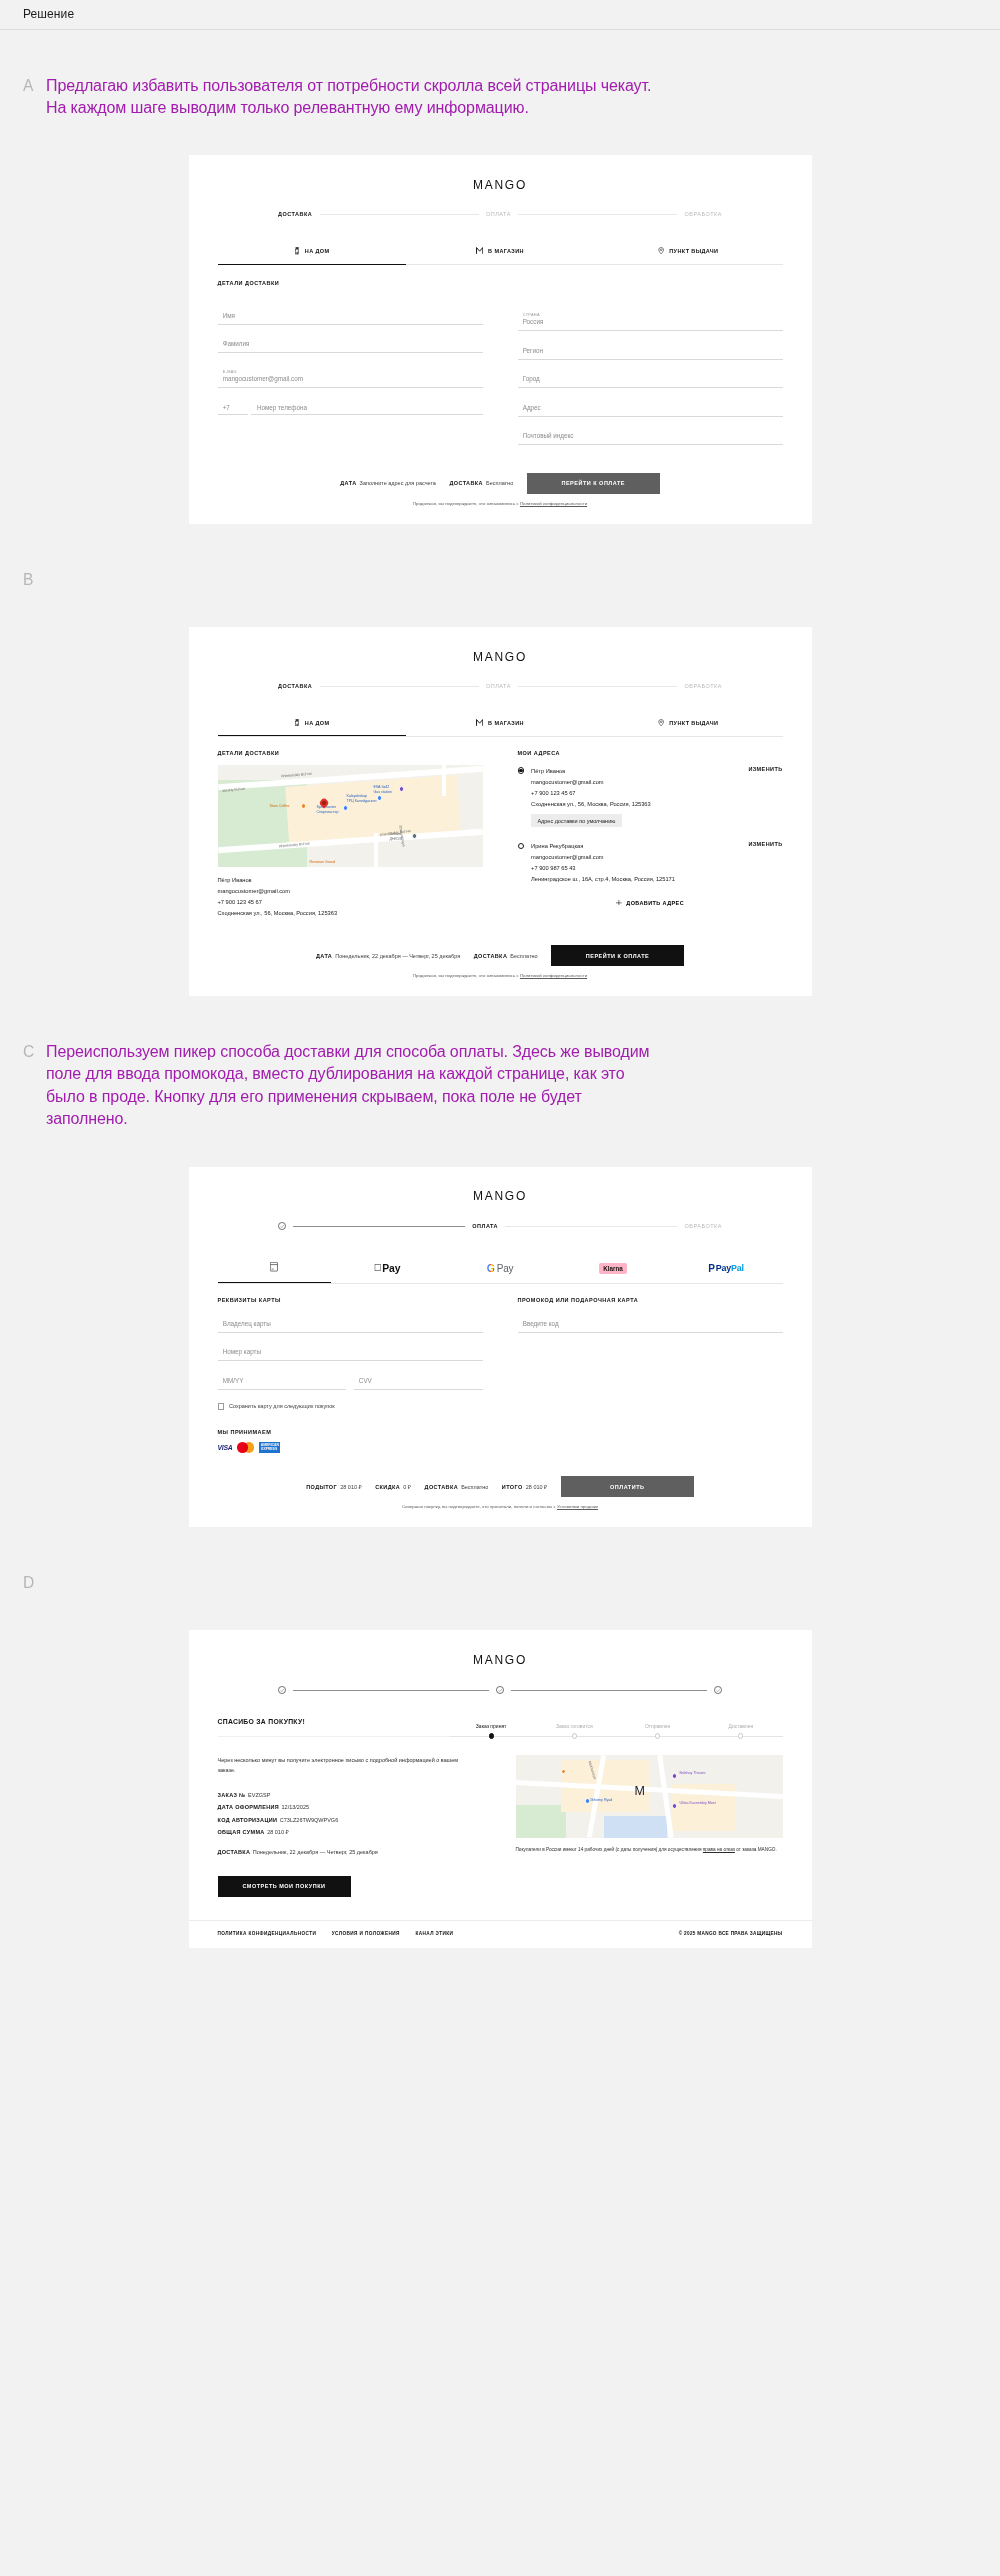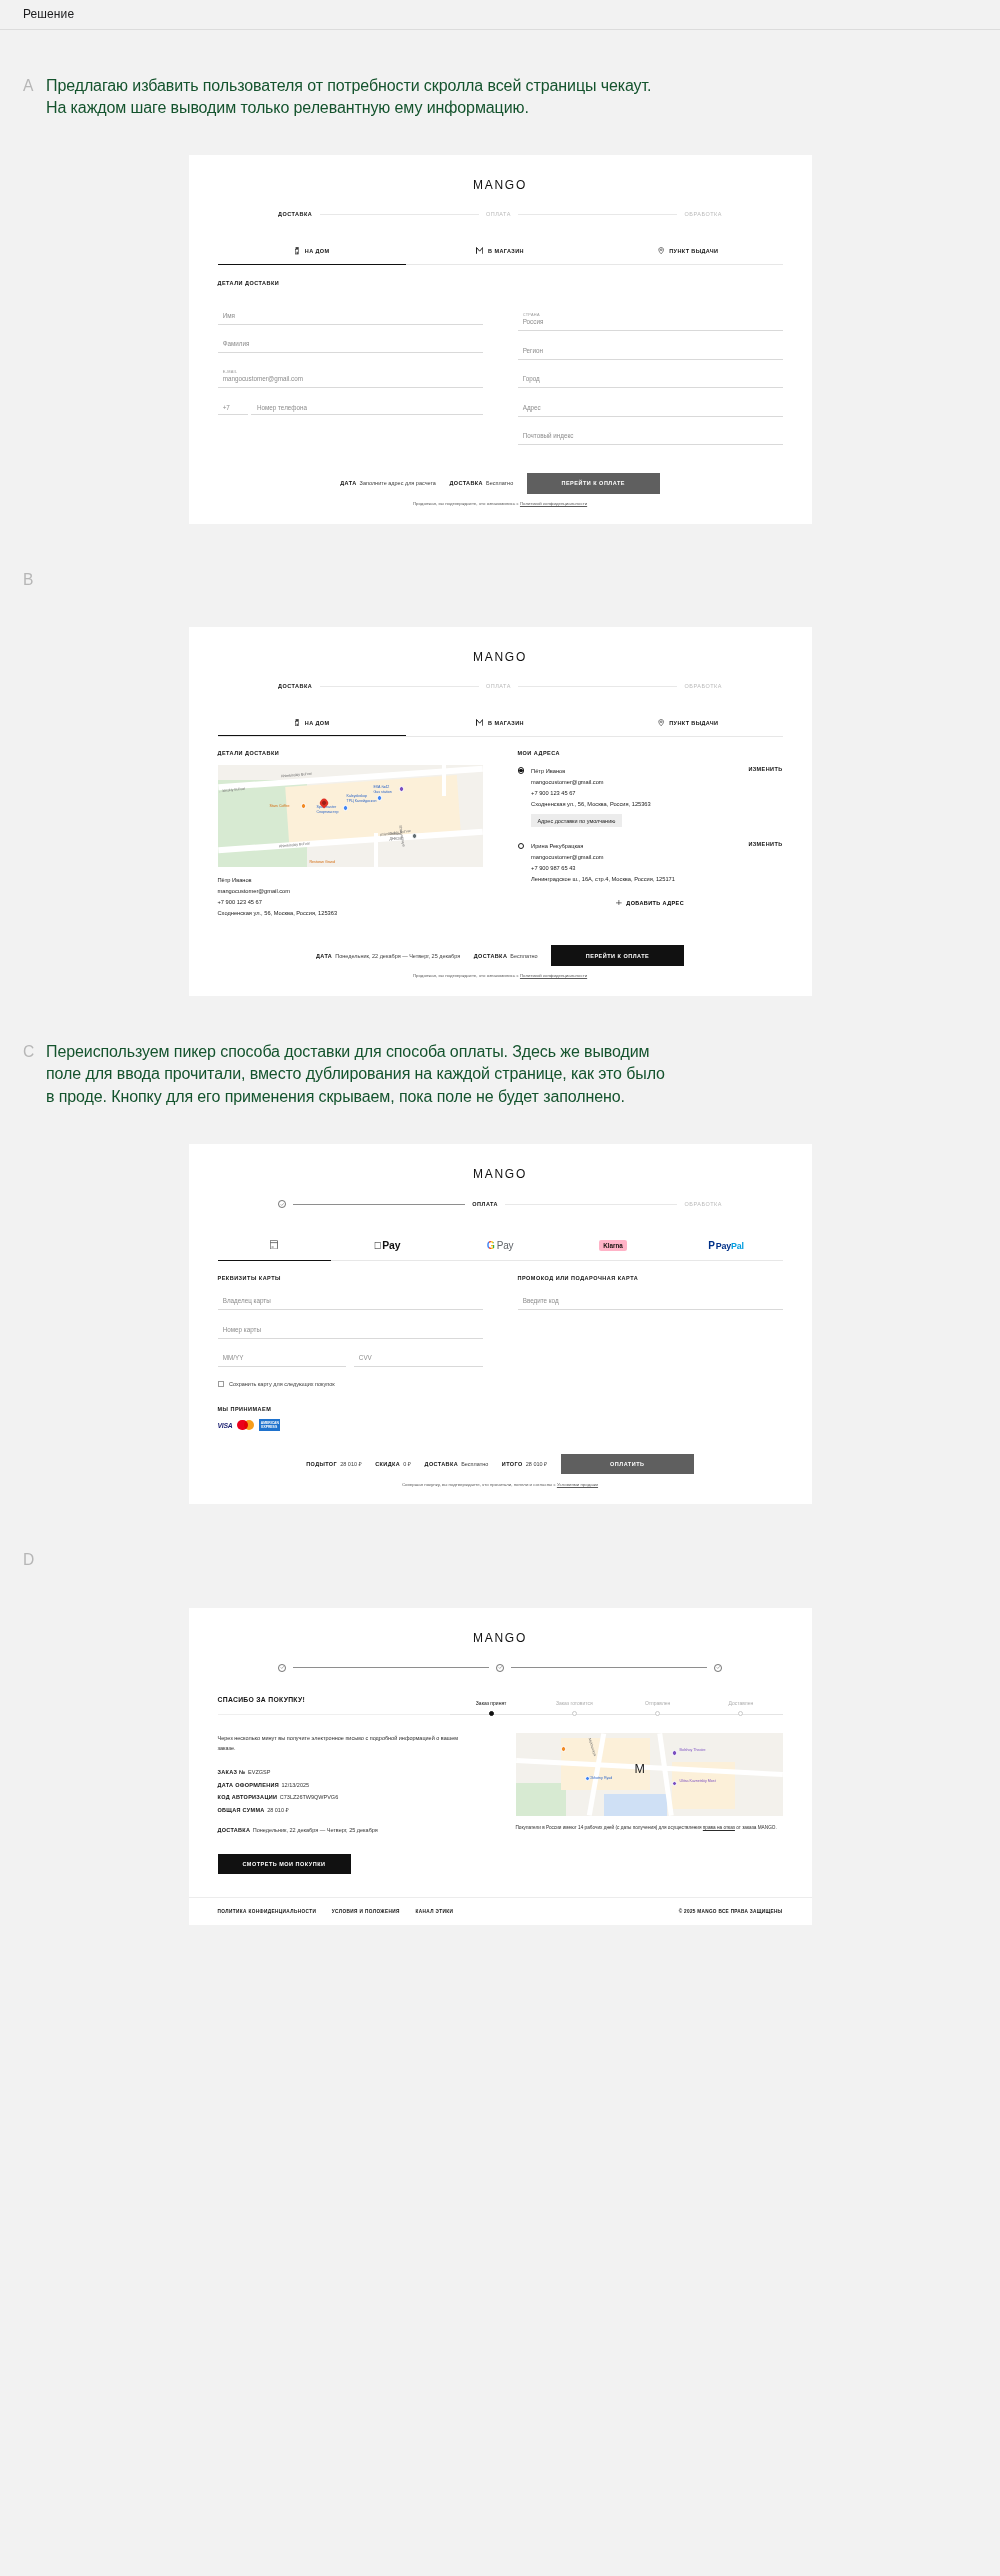--- a/index.html
+++ b/index.html
@@ -39,21 +39,21 @@
     width: 23px;
     flex: 0 0 23px;
     font-size: 15.6px;
     line-height: 22.4px;
     color: #b6b6b6;
     font-weight: 400;
   }
   .note-body {
     font-size: 16px;
     line-height: 22.4px;
-    color: #14532d;
+    color: #a21caf;
     max-width: 620px;
     letter-spacing: -0.1px;
   }
 
   
   .mock-wrap {
     display: flex;
     justify-content: center;
     margin-top: 36px;
   }
@@ -669,21 +669,21 @@
 
     <div class="legal">
       <span>Продолжая, вы подтверждаете, что ознакомились с </span><u>Политикой конфиденциальности</u>
     </div>
   </div>
 </div>
 </div>
 
 <div class="note">
   <div class="note-letter">C</div>
-  <div class="note-body">Переиспользуем пикер способа доставки для способа оплаты. Здесь же выводим поле для ввода прочитали, вместо дублирования на каждой странице, как это было в проде. Кнопку для его применения скрываем, пока поле не будет заполнено.</div>
+  <div class="note-body">Переиспользуем пикер способа доставки для способа оплаты. Здесь же выводим поле для ввода промокода, вместо дублирования на каждой странице, как это было в проде. Кнопку для его применения скрываем, пока поле не будет заполнено.</div>
 </div>
 
 <div class="mock-wrap">
 <div class="mock">
   <div class="mock-inner">
     <div class="brand">MANGO</div>
 
     <div class="stepper">
       <span class="step-check">
         <svg width="4.7" height="4.7" viewBox="0 0 9 9">

